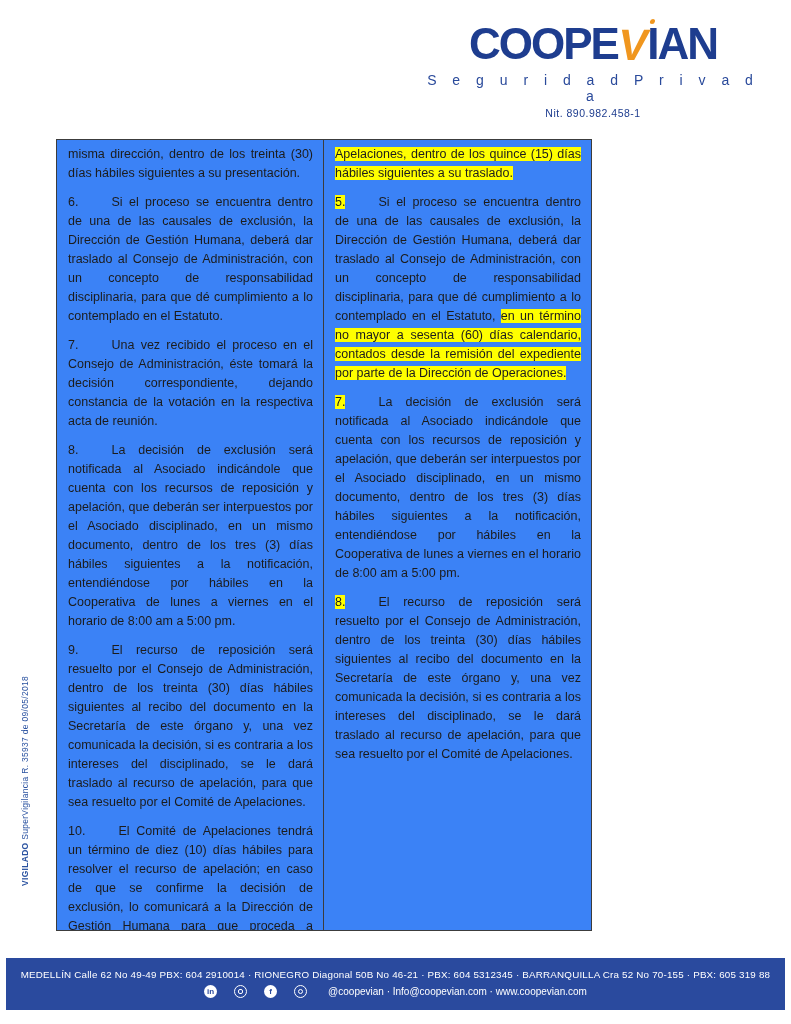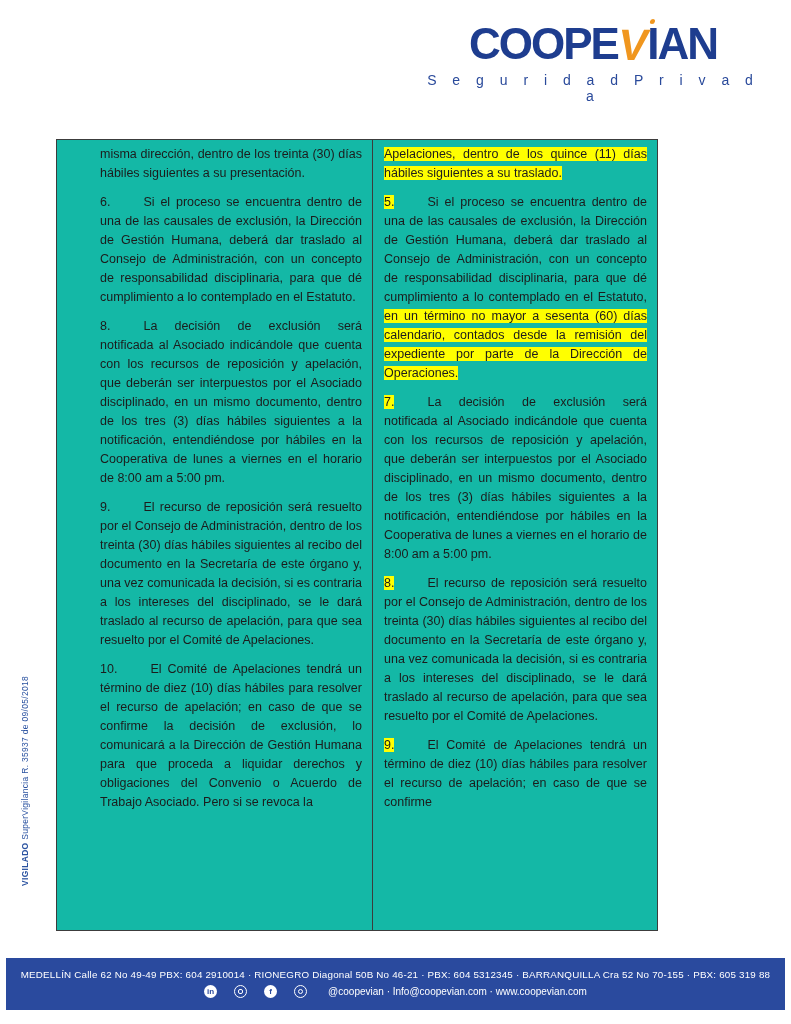--- a/index.html
+++ b/index.html
@@ -29,23 +29,23 @@
   .nit{color:var(--brand-blue);font-size:10.5px;margin-top:3px;letter-spacing:0.5px;}
   
   .vigilado{
     position:absolute;left:20px;top:672px;height:214px;width:15px;
     writing-mode:vertical-rl;transform:rotate(180deg);
     color:#2a52a0;font-size:8.5px;white-space:nowrap;letter-spacing:0.3px;
   }
   .vigilado b{font-weight:700;}
   
   .cmp-table{
-    position:absolute;left:56px;top:139px;width:602px;height:792px;
+    position:absolute;left:56px;top:139px;width:536px;height:792px;
     display:grid;grid-template-columns:1fr 1fr;
-    border:1px solid #3c3c3c;box-sizing:border-box;background:#14b8a6;padding-left:32px;
+    border:1px solid #3c3c3c;box-sizing:border-box;background:#3b82f6;
   }
   .cell{
     padding:5px 10px 0 11px;overflow:hidden;box-sizing:border-box;
     font-size:12.5px;line-height:19px;color:var(--ink);text-align:justify;
   }
   .cell-left{border-right:1px solid #3c3c3c;}
   .para{margin:0 0 10px 0;}
   .tab{display:inline-block;width:33px;}
   .hl{background:var(--hl);}
   
@@ -67,38 +67,39 @@
   .f-links{margin-left:16px;}
 </style>
 </head>
 <body>
 
 <div class="page">
 
   <div class="logo-block">
     <div class="wordmark"><span>CΟOPE</span><span class="lgv"><span>V</span><span class="regdot"></span></span><span>IAN</span></div>
     <div class="tagline">S e g u r i d a d   P r i v a d a</div>
+    <div class="nit">Nit. 890.982.458-1</div>
   </div>
 
   <div class="vigilado"><b>VIGILADO</b><span> SuperVigilancia R. 35937 de 09/05/2018</span></div>
 
   <div class="cmp-table">
     <div class="cell cell-left" id="col-left">
         <p class="para"><span>misma dirección, dentro de los treinta (30) días hábiles siguientes a su presentación.</span></p>
         <p class="para"><span>6.</span><span class="tab"></span><span>Si el proceso se encuentra dentro de una de las causales de exclusión, la Dirección de Gestión Humana, deberá dar traslado al Consejo de Administración, con un concepto de responsabilidad disciplinaria, para que dé cumplimiento a lo contemplado en el Estatuto.</span></p>
+        <p class="para"><span>7.</span><span class="tab"></span><span>Una vez recibido el proceso en el Consejo de Administración, éste tomará la decisión correspondiente, dejando constancia de la votación en la respectiva acta de reunión.</span></p>
         <p class="para"><span>8.</span><span class="tab"></span><span>La decisión de exclusión será notificada al Asociado indicándole que cuenta con los recursos de reposición y apelación, que deberán ser interpuestos por el Asociado disciplinado, en un mismo documento, dentro de los tres (3) días hábiles siguientes a la notificación, entendiéndose por hábiles en la Cooperativa de lunes a viernes en el horario de 8:00 am a 5:00 pm.</span></p>
         <p class="para"><span>9.</span><span class="tab"></span><span>El recurso de reposición será resuelto por el Consejo de Administración, dentro de los treinta (30) días hábiles siguientes al recibo del documento en la Secretaría de este órgano y, una vez comunicada la decisión, si es contraria a los intereses del disciplinado, se le dará traslado al recurso de apelación, para que sea resuelto por el Comité de Apelaciones.</span></p>
         <p class="para"><span>10.</span><span class="tab"></span><span>El Comité de Apelaciones tendrá un término de diez (10) días hábiles para resolver el recurso de apelación; en caso de que se confirme la decisión de exclusión, lo comunicará a la Dirección de Gestión Humana para que proceda a liquidar derechos y obligaciones del Convenio o Acuerdo de Trabajo Asociado. Pero si se revoca la</span></p>
       </div>
     <div class="cell" id="col-right">
-        <p class="para"><span class="hl">Apelaciones, dentro de los quince (11) días hábiles siguientes a su traslado.</span></p>
+        <p class="para"><span class="hl">Apelaciones, dentro de los quince (15) días hábiles siguientes a su traslado.</span></p>
         <p class="para"><span class="hl">5.</span><span class="tab"></span><span>Si el proceso se encuentra dentro de una de las causales de exclusión, la Dirección de Gestión Humana, deberá dar traslado al Consejo de Administración, con un concepto de responsabilidad disciplinaria, para que dé cumplimiento a lo contemplado en el Estatuto, </span><span class="hl">en un término no mayor a sesenta (60) días calendario, contados desde la remisión del expediente por parte de la Dirección de Operaciones.</span></p>
         <p class="para"><span class="hl">7.</span><span class="tab"></span><span>La decisión de exclusión será notificada al Asociado indicándole que cuenta con los recursos de reposición y apelación, que deberán ser interpuestos por el Asociado disciplinado, en un mismo documento, dentro de los tres (3) días hábiles siguientes a la notificación, entendiéndose por hábiles en la Cooperativa de lunes a viernes en el horario de 8:00 am a 5:00 pm.</span></p>
         <p class="para"><span class="hl">8.</span><span class="tab"></span><span>El recurso de reposición será resuelto por el Consejo de Administración, dentro de los treinta (30) días hábiles siguientes al recibo del documento en la Secretaría de este órgano y, una vez comunicada la decisión, si es contraria a los intereses del disciplinado, se le dará traslado al recurso de apelación, para que sea resuelto por el Comité de Apelaciones.</span></p>
-        <p class="para"><span class="hl">9.</span><span class="tab"></span><span>El Comité de Apelaciones tendrá un término de diez (10) días hábiles para resolver el recurso de apelación; en caso de que se confirme</span></p>
       </div>
   </div>
 
   <div class="footer">
     <div class="f-line1">MEDELLÍN Calle 62 No 49-49  PBX: 604 2910014 · RIONEGRO Diagonal  50B No 46-21 · PBX: 604 5312345 · BARRANQUILLA Cra 52 No 70-155 · PBX: 605 319 88</div>
     <div class="f-line2">
       <span id="social-icons" style="display:inline-flex;gap:17px;align-items:center;">
           <span class="sicon solid">in</span>
           <span class="sicon ring">
             <span class="inner"></span>

